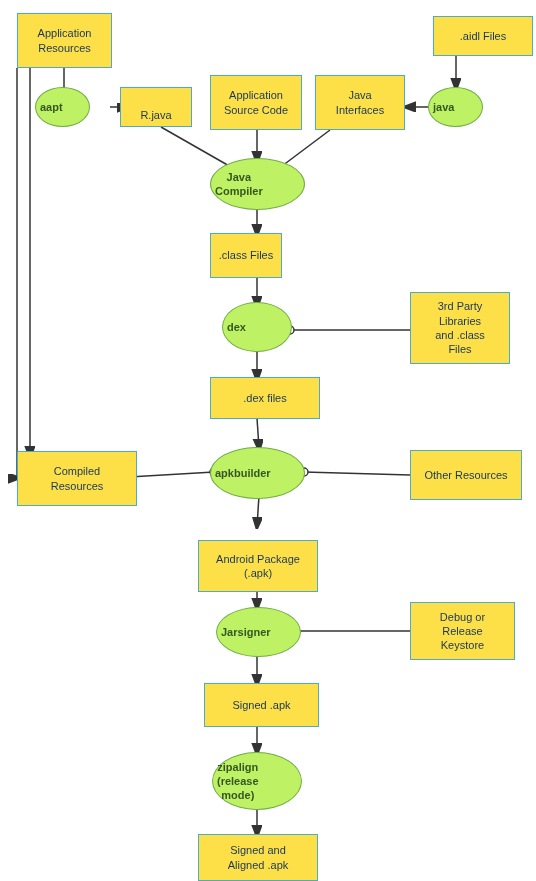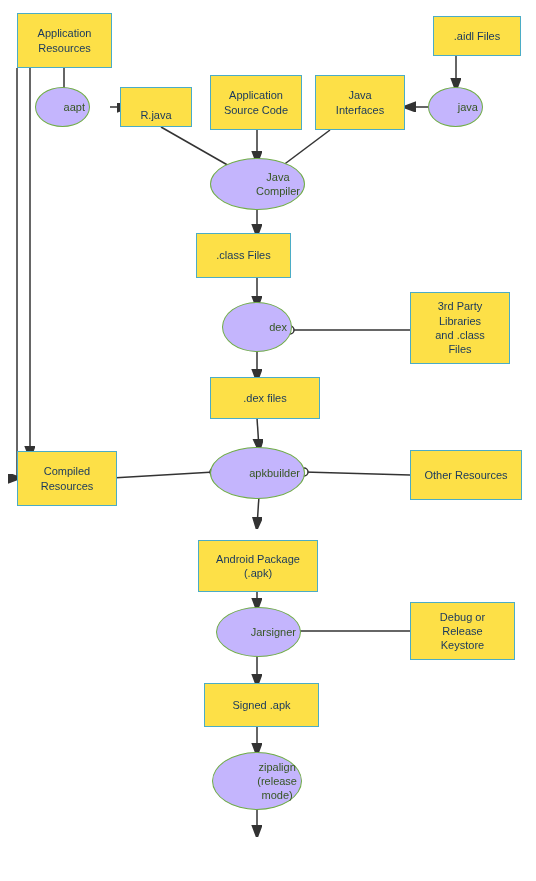--- a/index.html
+++ b/index.html
@@ -26,31 +26,31 @@
       display: flex;
       align-items: center;
       justify-content: center;
       padding: 4px;
       line-height: 1.3;
       color: #17375e;
     }
     
     .ellipse {
       position: absolute;
-      background: #c4b5fd;
+      background: #bef264;
       border: 1px solid #70ad47;
       border-radius: 50%;
       text-align: center;
       display: flex;
       align-items: center;
-      justify-content: flex-end;
+      justify-content: flex-start;
       padding: 4px;
       line-height: 1.3;
       color: #375623;
-      font-weight: normal;
+      font-weight: bold;
     }
     svg.lines {
       position: absolute;
       top: 0;
       left: 0;
       width: 536px;
       height: 881px;
       pointer-events: none;
     }
     line, path, polyline {
@@ -127,21 +127,21 @@
 
     <line x1="257" y1="725" x2="257" y2="752" marker-end="url(#arrow)"></line>
 
     <line x1="257" y1="807" x2="257" y2="834" marker-end="url(#arrow)"></line>
   </svg>
 
   <div class="box" style="left:17px;top:13px;width:95px;height:55px;">
     <span>Application<br>Resources</span>
   </div>
 
-  <div class="box" style="left:433px;top:16px;width:88px;height:40px;">
+  <div class="box" style="left:433px;top:16px;width:100px;height:40px;">
     <span>.aidl Files</span>
   </div>
 
   <div class="ellipse" style="left:35px;top:87px;width:55px;height:40px;">
     <span>aapt</span>
   </div>
 
   <div class="box" style="left:120px;top:87px;width:72px;height:40px;align-items:flex-end;">
     <span>R.java</span>
   </div>
@@ -155,37 +155,37 @@
   </div>
 
   <div class="ellipse" style="left:428px;top:87px;width:55px;height:40px;">
     <span>java</span>
   </div>
 
   <div class="ellipse" style="left:210px;top:158px;width:95px;height:52px;">
     <span>Java<br>Compiler</span>
   </div>
 
-  <div class="box" style="left:196px;top:233px;width:95px;height:45px;">
+  <div class="box" style="left:210px;top:233px;width:72px;height:45px;">
     <span>.class Files</span>
   </div>
 
   <div class="ellipse" style="left:222px;top:302px;width:70px;height:50px;">
     <span>dex</span>
   </div>
 
   <div class="box" style="left:410px;top:292px;width:100px;height:72px;">
     <span>3rd Party<br>Libraries<br>and .class<br>Files</span>
   </div>
 
   <div class="box" style="left:210px;top:377px;width:110px;height:42px;">
     <span>.dex files</span>
   </div>
 
-  <div class="box" style="left:17px;top:451px;width:100px;height:55px;">
+  <div class="box" style="left:17px;top:451px;width:120px;height:55px;">
     <span>Compiled<br>Resources</span>
   </div>
 
   <div class="ellipse" style="left:210px;top:447px;width:95px;height:52px;">
     <span>apkbuilder</span>
   </div>
 
   <div class="box" style="left:410px;top:450px;width:112px;height:50px;">
     <span>Other Resources</span>
   </div>
@@ -203,14 +203,17 @@
   </div>
 
   <div class="box" style="left:204px;top:683px;width:115px;height:44px;">
     <span>Signed .apk</span>
   </div>
 
   <div class="ellipse" style="left:212px;top:752px;width:90px;height:58px;">
     <span>zipalign<br>(release<br>mode)</span>
   </div>
 
+  <div class="box" style="left:198px;top:834px;width:120px;height:47px;">
+    <span>Signed and<br>Aligned .apk</span>
+  </div>
 
 </div>
 
 </body></html>

